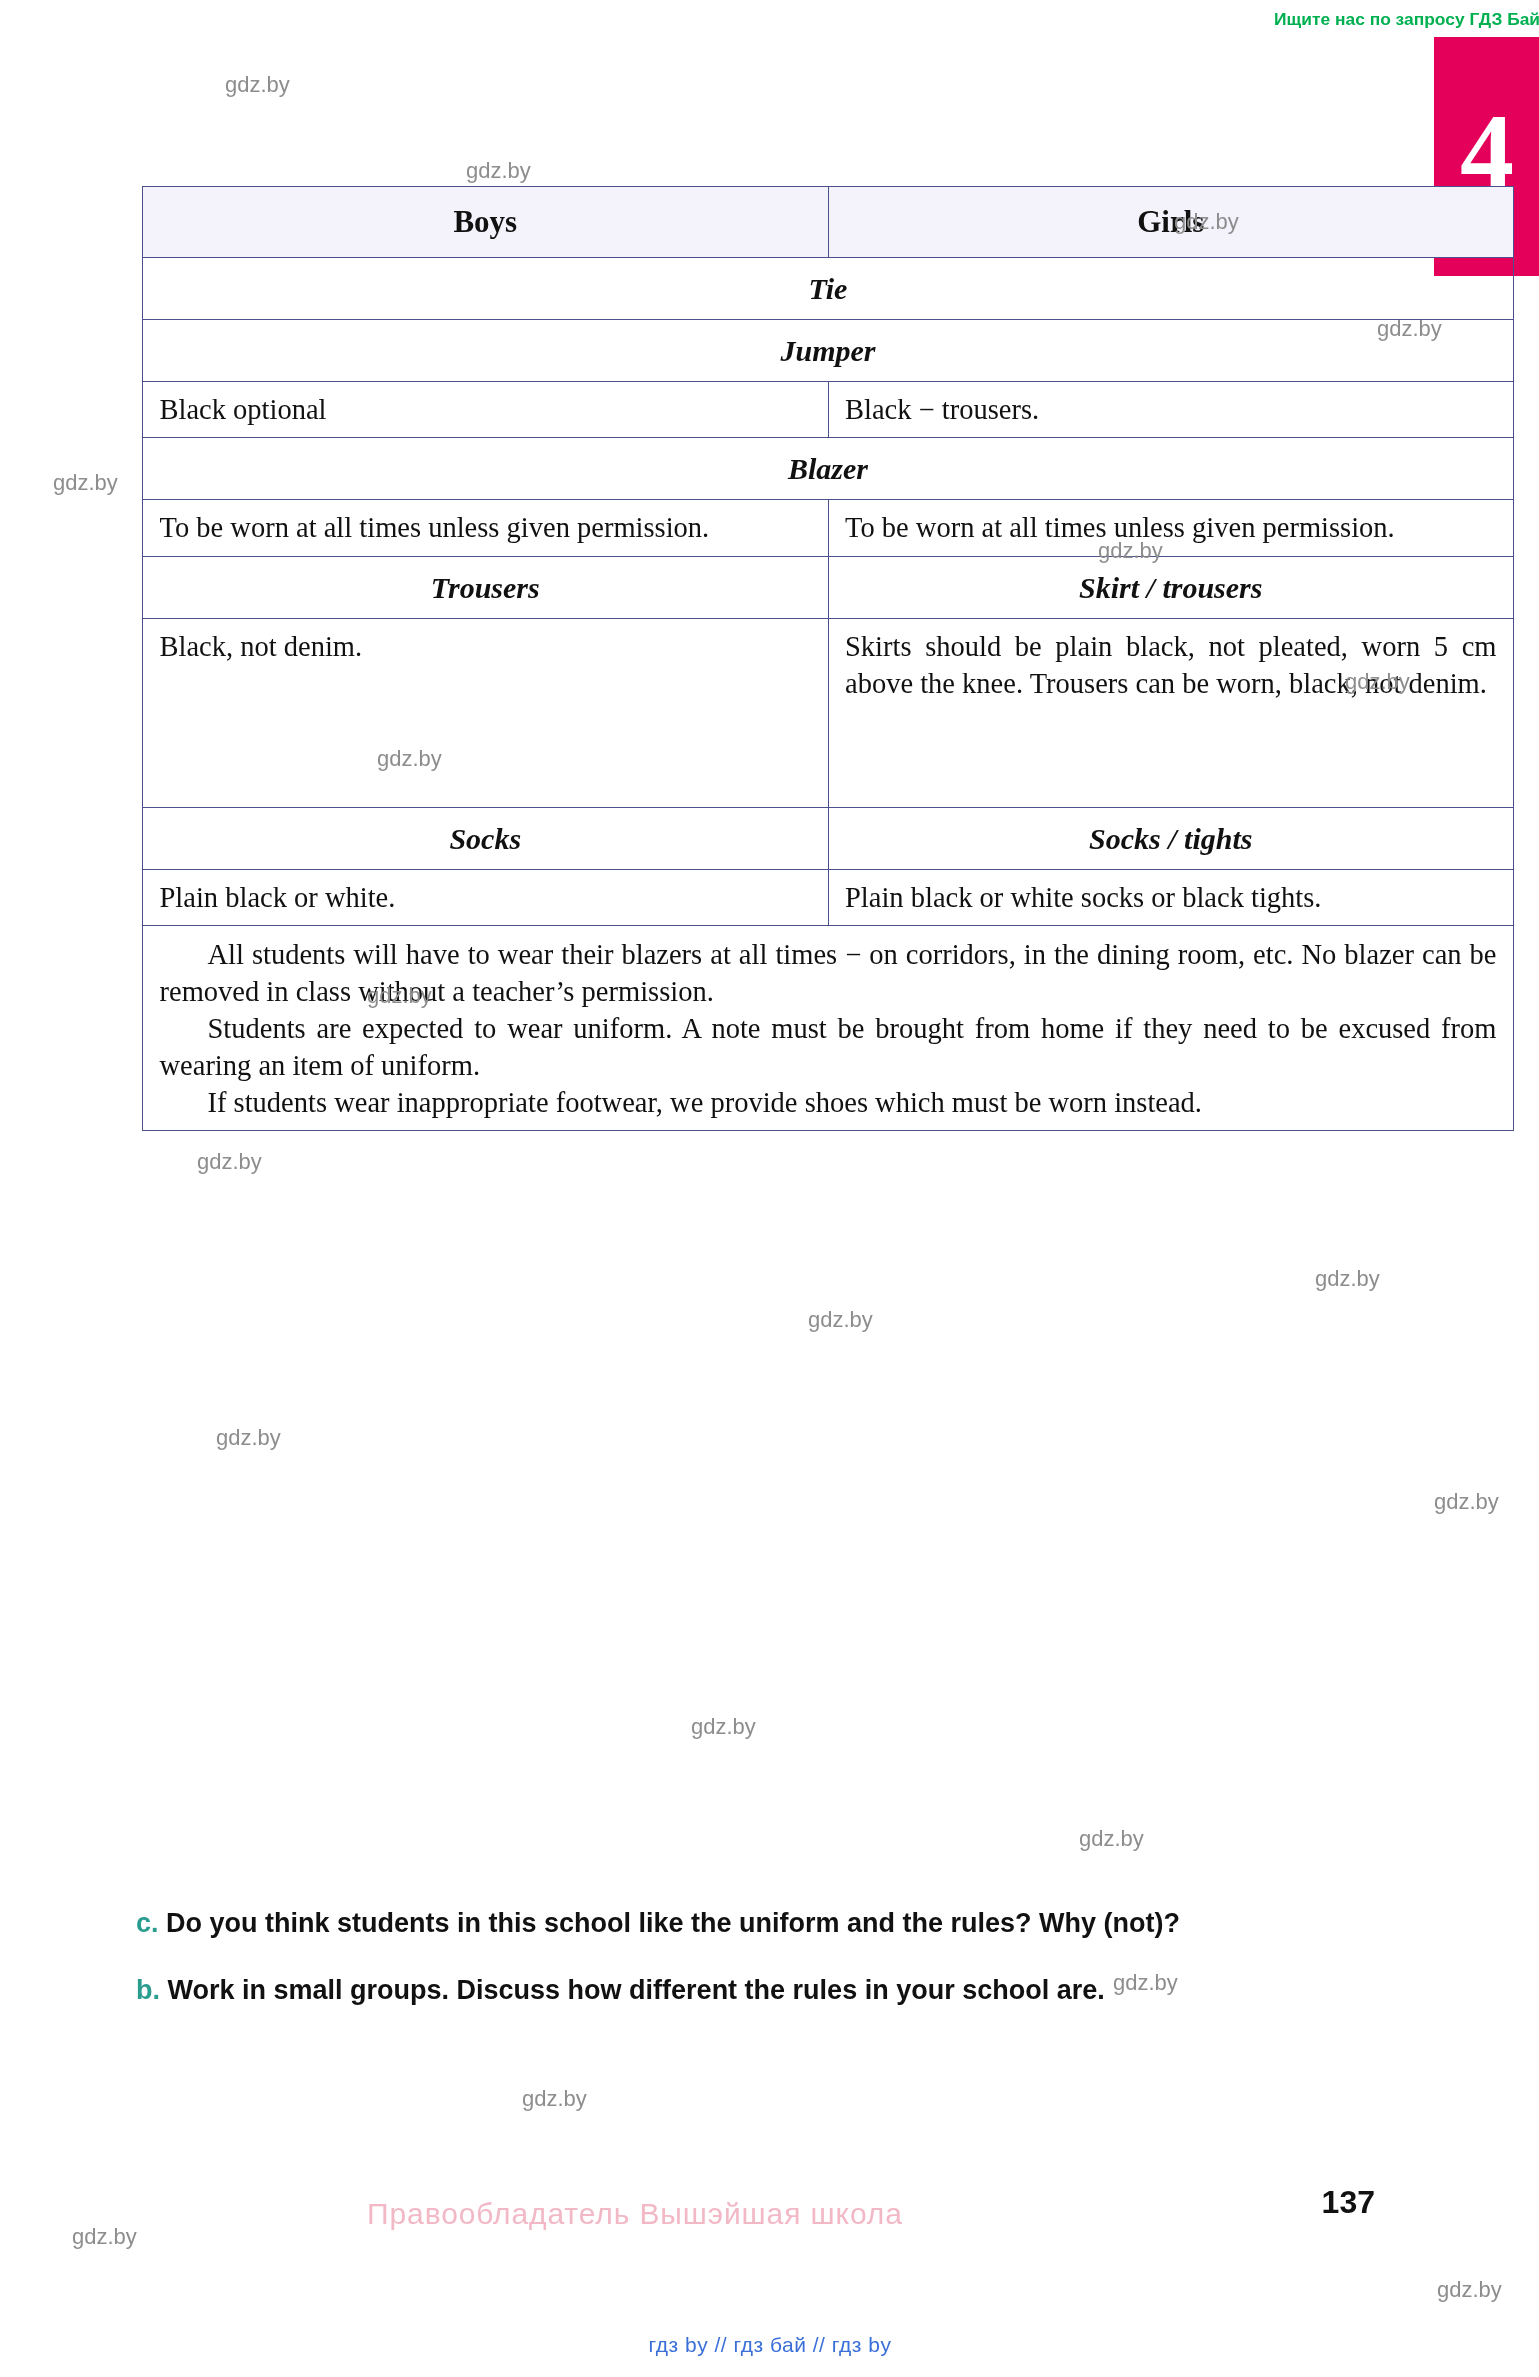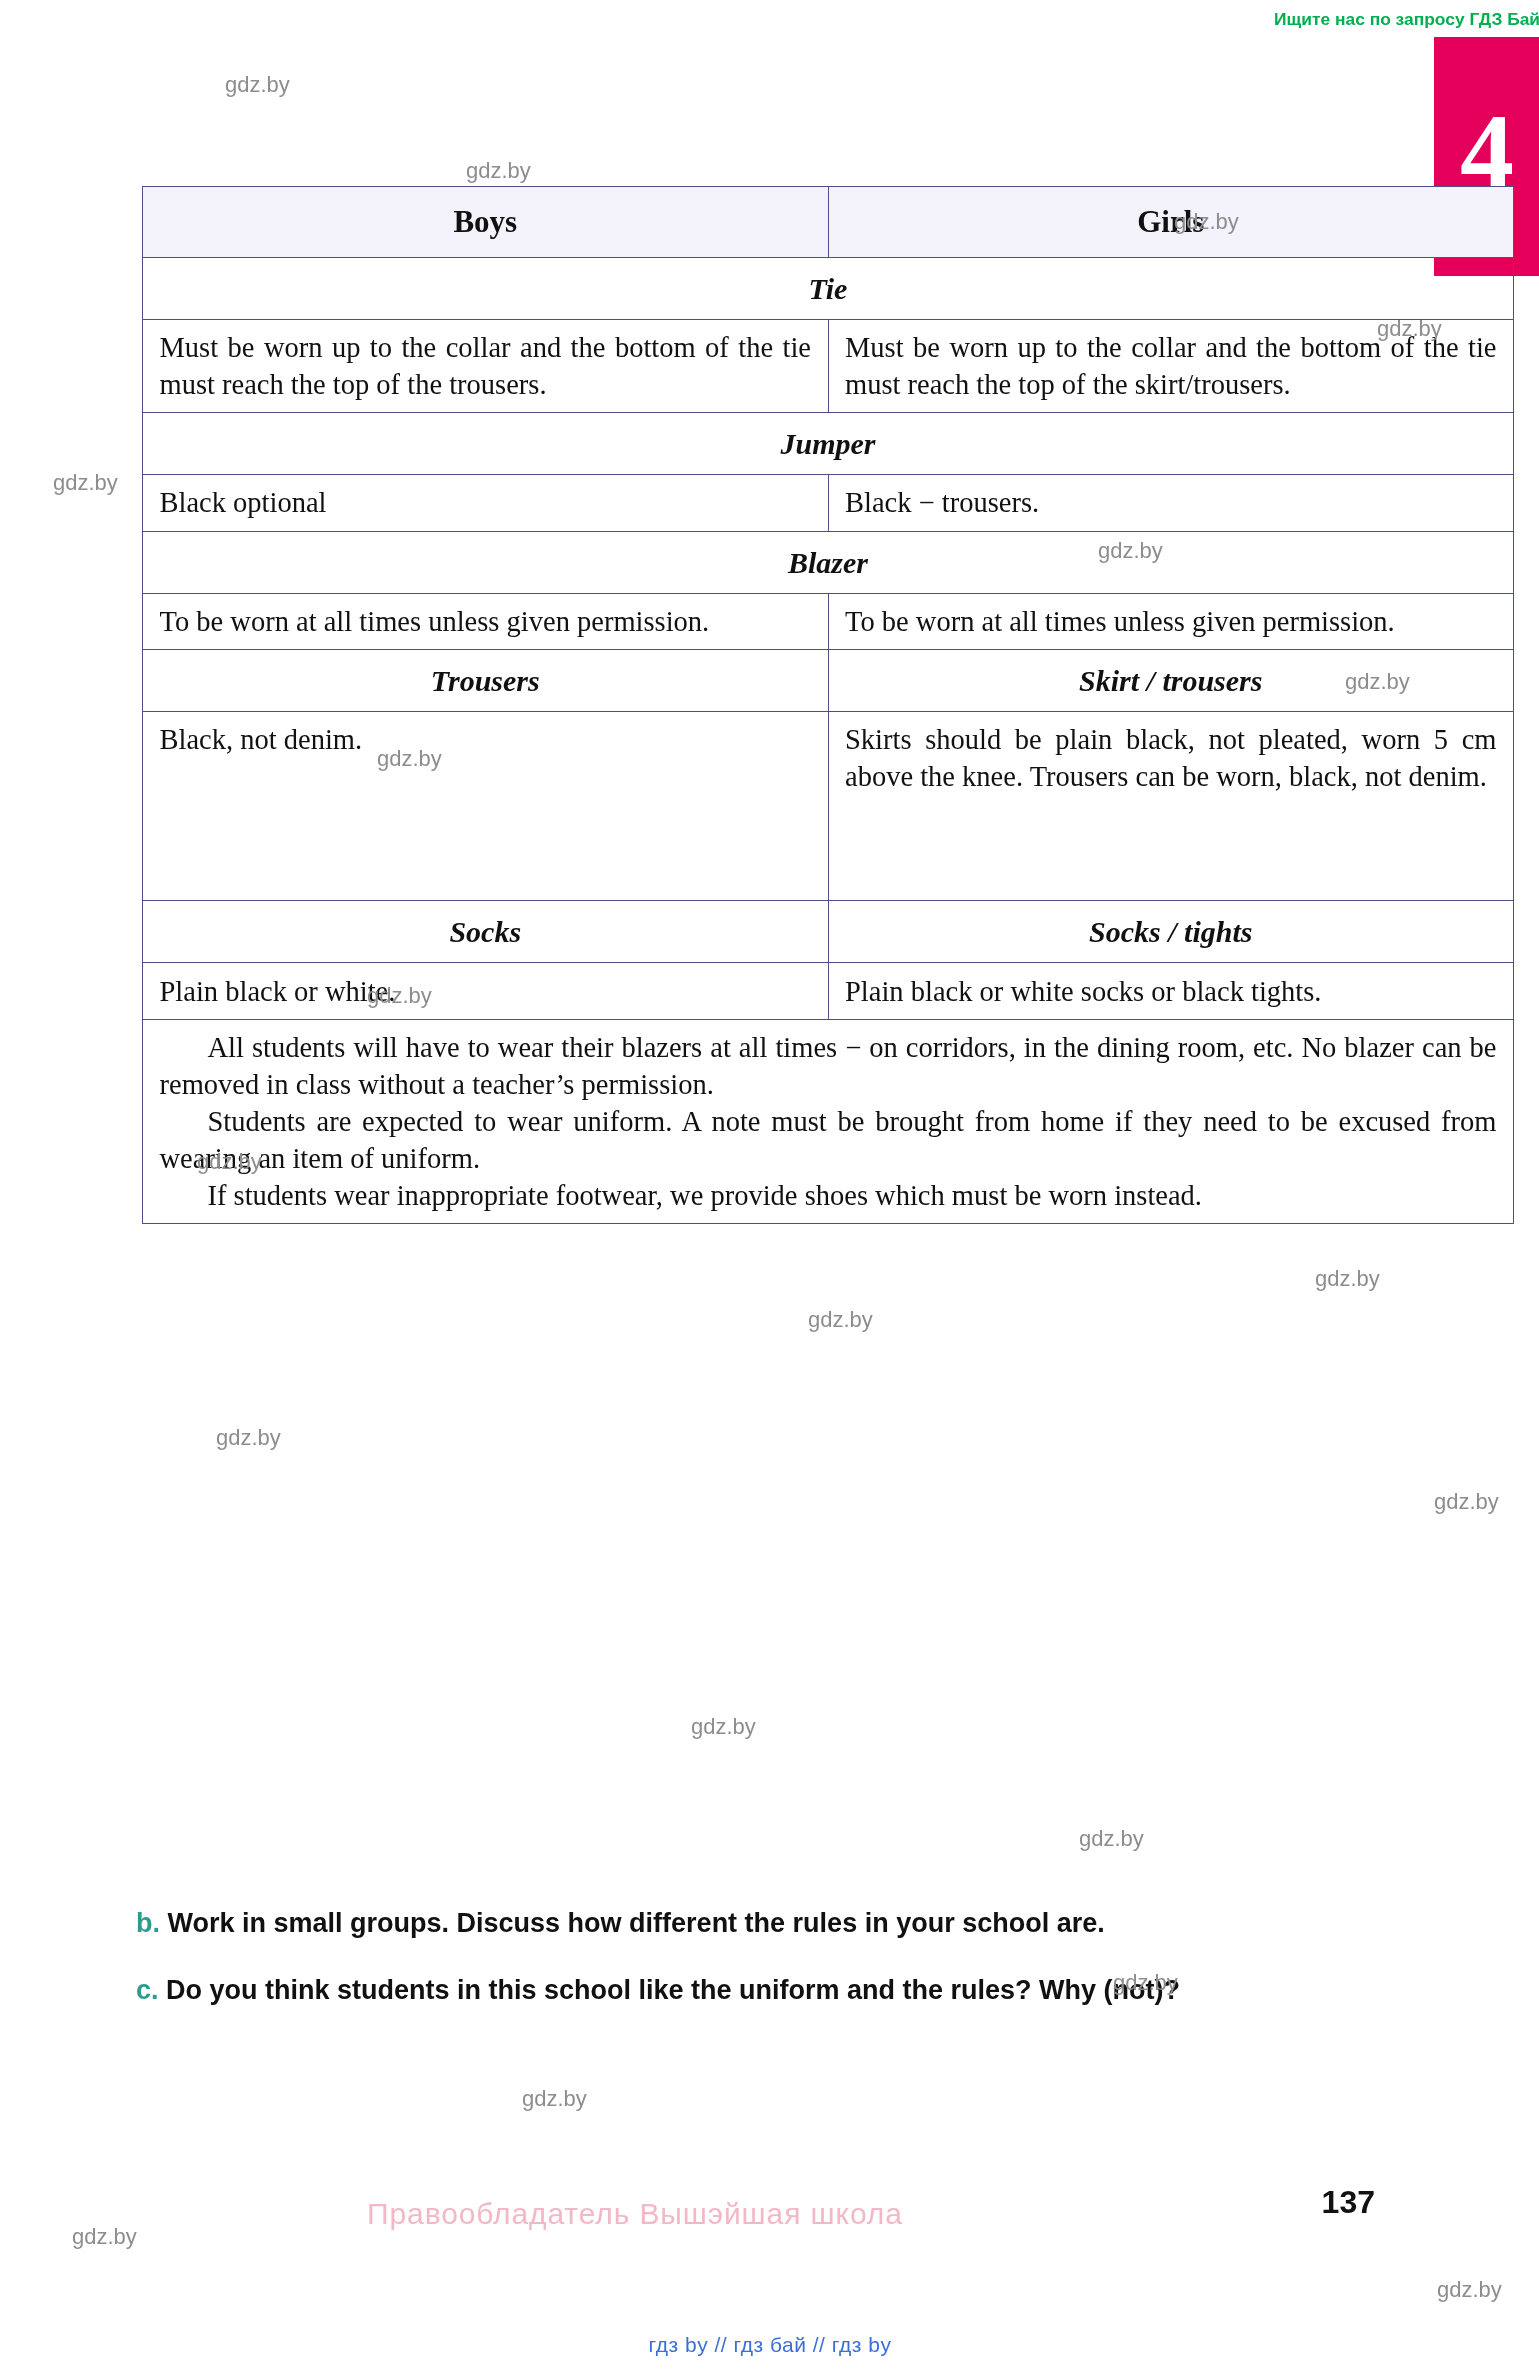--- a/index.html
+++ b/index.html
@@ -178,24 +178,20 @@
     </colgroup>
   <tbody>
     <tr class="head-row">
       <td>Boys</td>
       <td>Girls</td>
     </tr>
 
     <tr class="section-row">
       <td colspan="2">Tie</td>
     </tr>
-    <tr>
-      <td class="just">Must be worn up to the collar and the bottom of the tie must reach the top of the trousers.</td>
-      <td class="just">Must be worn up to the collar and the bottom of the tie must reach the top of the skirt/trousers.</td>
-    </tr>
 
     <tr class="section-row">
       <td colspan="2">Jumper</td>
     </tr>
     <tr>
       <td>Black optional</td>
       <td>Black − trousers.</td>
     </tr>
 
     <tr class="section-row">
@@ -229,26 +225,26 @@
         <p>All students will have to wear their blazers at all times − on corridors, in the dining room, etc. No blazer can be removed in class without a teacher’s permission.</p>
         <p>Students are expected to wear uniform. A note must be brought from home if they need to be excused from wearing an item of uniform.</p>
         <p>If students wear inappropriate footwear, we provide shoes which must be worn instead.</p>
       </td>
     </tr>
   </tbody>
 </table>
 
 <div class="exercises">
   <div class="ex">
+    <span class="letter">c.</span>
+    <span>Do you think students in this school like the uniform and the rules? Why (not)?</span>
+  </div>
+  <div class="ex">
     <span class="letter">b.</span>
     <span>Work in small groups. Discuss how different the rules in your school are.</span>
-  </div>
-  <div class="ex">
-    <span class="letter">c.</span>
-    <span>Do you think students in this school like the uniform and the rules? Why (not)?</span>
   </div>
 </div>
 
 <div class="wm-publisher">Правообладатель Вышэйшая школа</div>
 
 <div class="page-number">137</div>
 
 <div class="wm-bottom-center">гдз by  //  гдз бай  //  гдз by</div>
 
 <div id="wm-layer">

